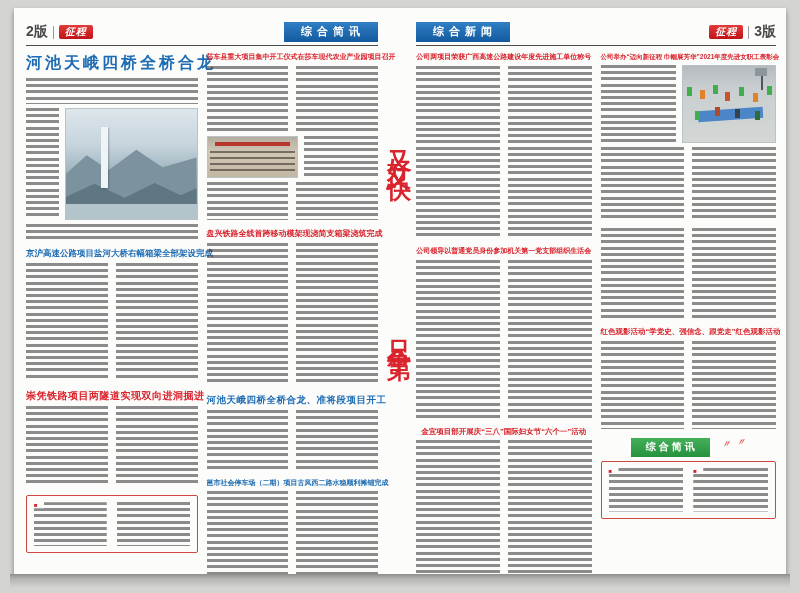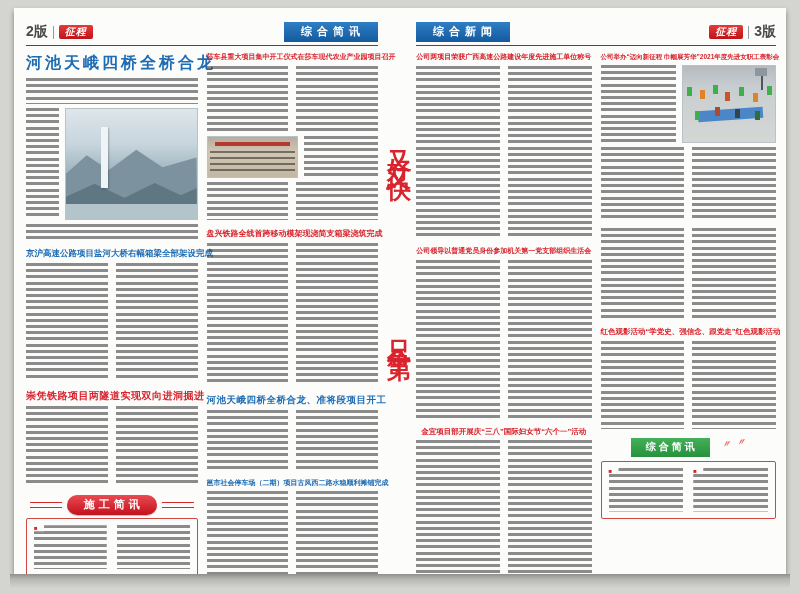--- a/index.html
+++ b/index.html
@@ -168,25 +168,20 @@
 
         <article class="art">
           <h2 class="hl red sz10">崇凭铁路项目两隧道实现双向进洞掘进</h2>
           <div class="body2">
             <div class="gk" style="height:80px;"></div>
             <div class="gk" style="height:80px;"></div>
           </div>
         </article>
 
         <div>
-          <div class="briefs-head">
-            <span class="bh-line"></span>
-            <span class="bh-pill">施工简讯</span>
-            <span class="bh-line"></span>
-          </div>
           <div class="briefs-box">
             <div class="bx">
               <span class="bullet">■</span>
               <div class="gk"></div>
             </div>
             <div class="bx">
               <div class="gk" style="clip-path:none;"></div>
             </div>
           </div>
         </div>

